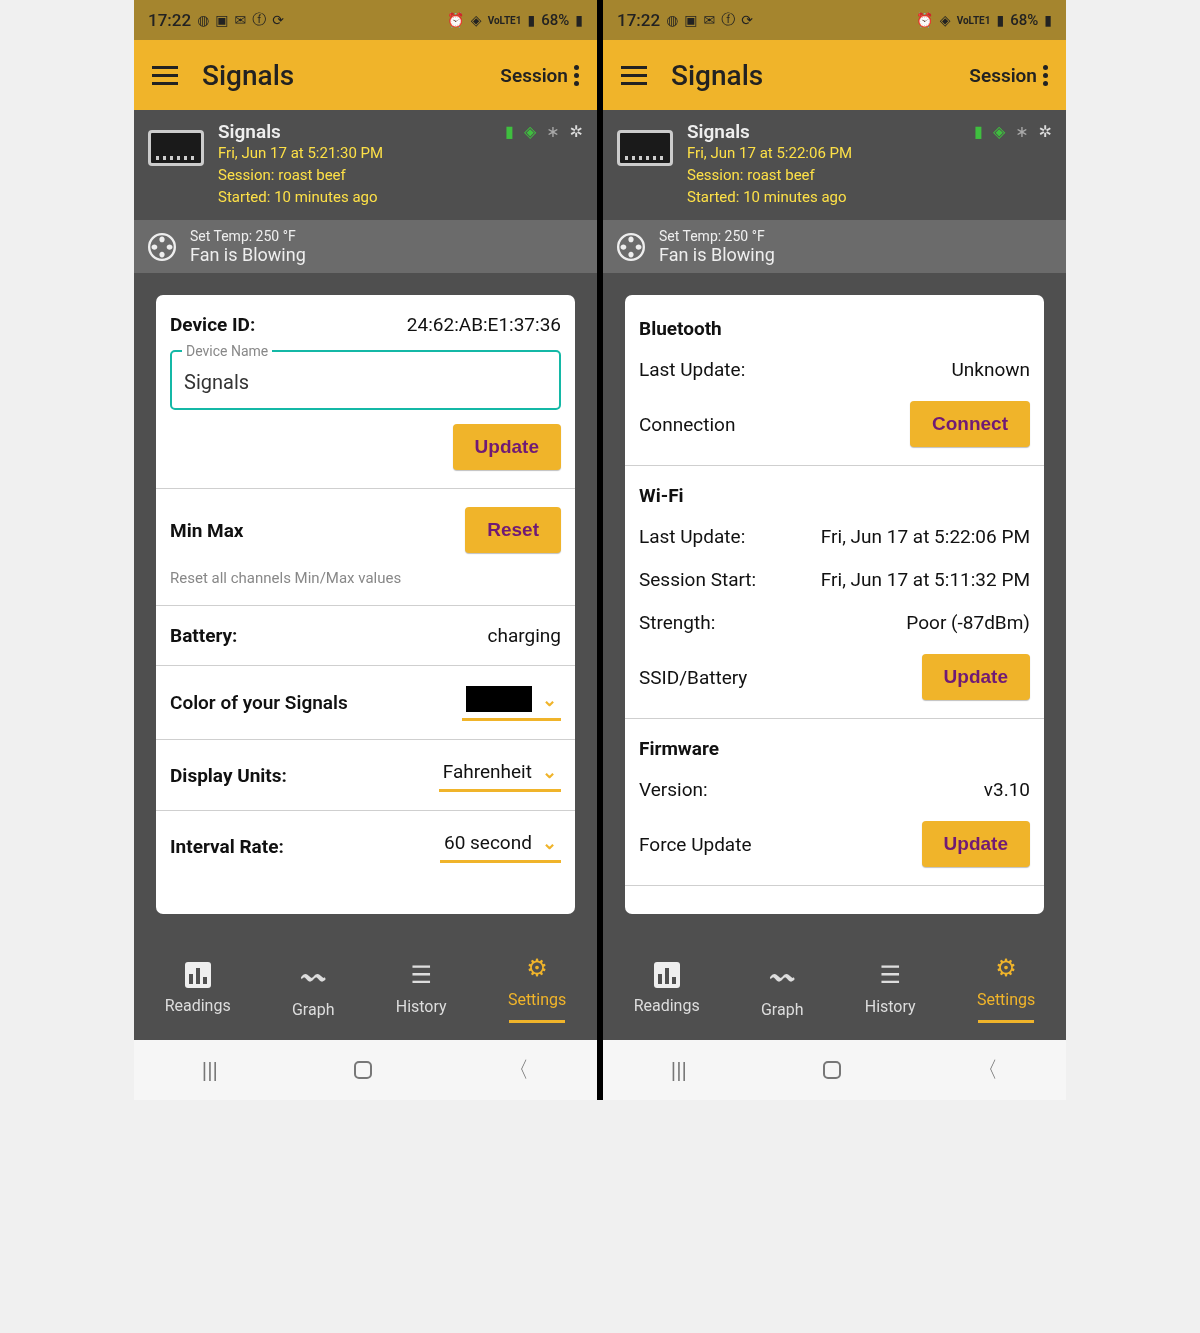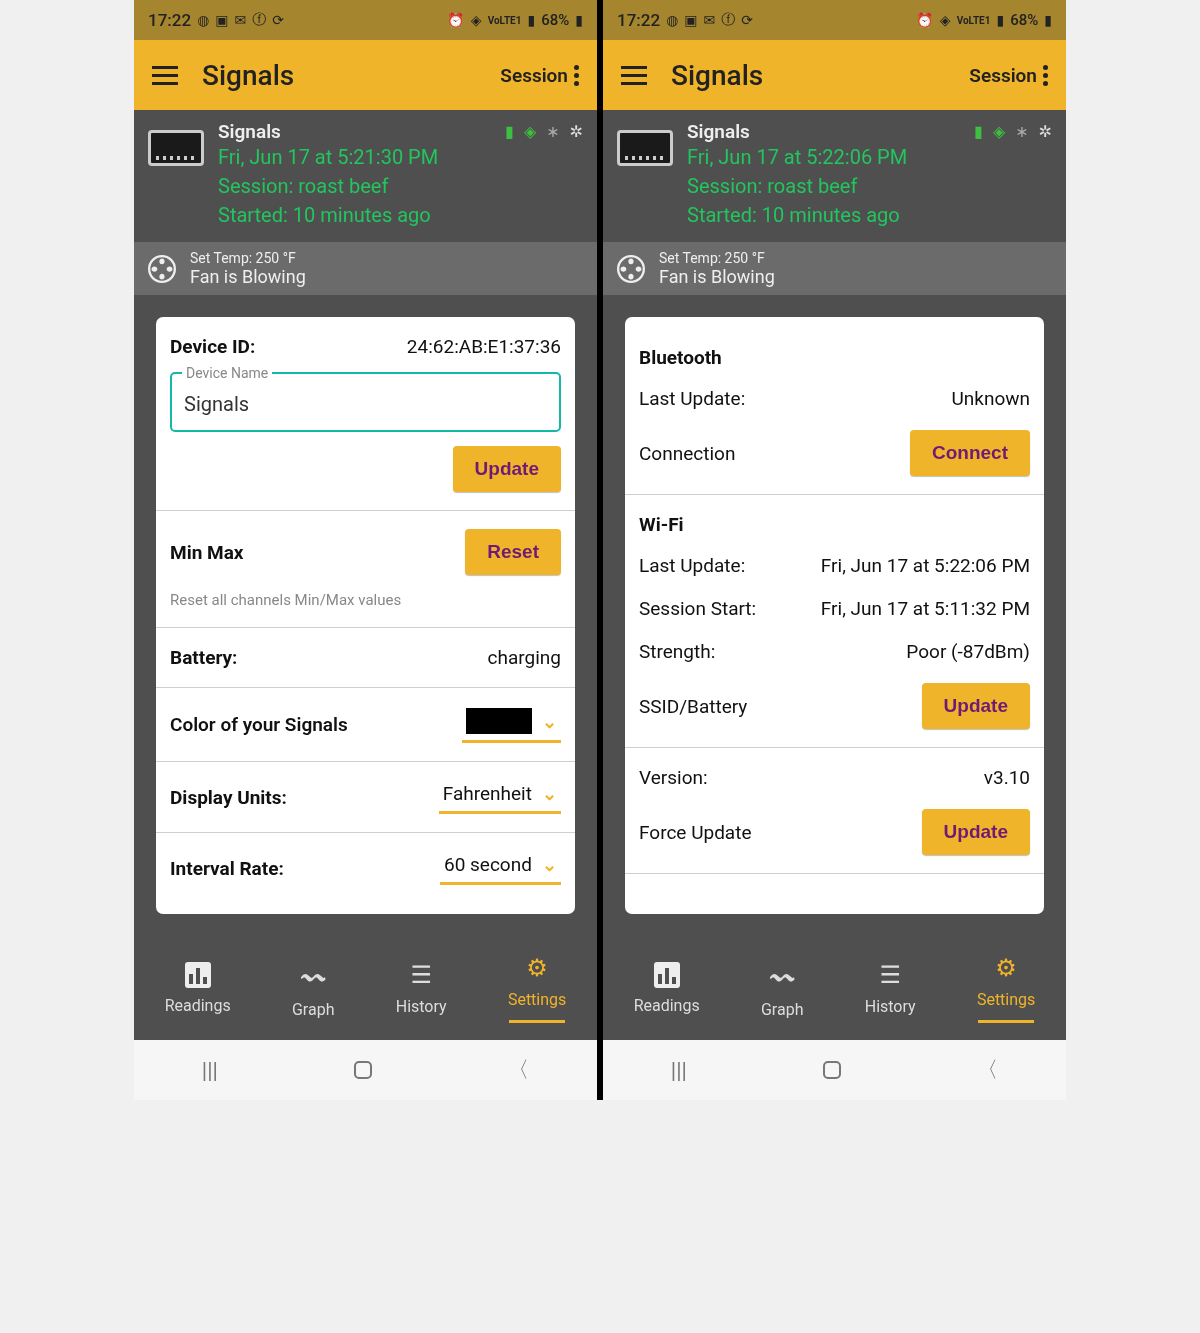--- a/index.html
+++ b/index.html
@@ -90,21 +90,21 @@
     background:repeating-linear-gradient(90deg,#ccc 0 3px,transparent 3px 7px);
   }
   .device-info { flex:1; }
   .device-row1 { display:flex; align-items:center; }
   .dev-name { font-size:19px; font-weight:600; }
   .dev-icons { margin-left:auto; display:flex; gap:10px; align-items:center; font-size:16px; }
   .ic-batt { color:#3fbf3f; }
   .ic-wifi { color:#3fbf3f; }
   .ic-bt { color:#aaa; }
   .ic-fan { color:#ddd; }
-  .dev-line { font-size:20px; color:#22c55e; line-height:1.45; }
+  .dev-line { font-size:15px; color:#fde047; line-height:1.45; }
 
   
   .fanstrip {
     background:#6b6b6b;
     color:#eee;
     padding:8px 14px;
     display:flex;
     gap:14px;
     align-items:center;
   }
@@ -114,21 +114,21 @@
   
   .content {
     flex:1;
     overflow:hidden;
     background:#fff;
     margin:22px;
     border-radius:7px;
     display:flex;
     flex-direction:column;
   }
-  .content.right { padding-top:11px; }
+  .content.right { padding-top:4px; }
   .sect {
     border-bottom:1px solid #cfcfcf;
     padding: 18px 14px;
   }
   .sect.no-border { border-bottom:none; }
   .lab { font-size:19px; font-weight:700; color:#111; }
   .lab.reg { font-weight:600; }
   .val { font-size:19px; color:#111; }
   .row { display:flex; justify-content:space-between; align-items:center; }
   .row + .row { margin-top:20px; }
@@ -460,20 +460,21 @@
         <span class="val">Strength:</span>
         <span class="val">Poor (-87dBm)</span>
       </div>
       <div class="row">
         <span class="val">SSID/Battery</span>
         <button class="btn">Update</button>
       </div>
     </div>
 
     <div class="sect">
+      <div class="lab" style="margin-bottom:18px">Firmware</div>
       <div class="row">
         <span class="val">Version:</span>
         <span class="val">v3.10</span>
       </div>
       <div class="row">
         <span class="val">Force Update</span>
         <button class="btn">Update</button>
       </div>
     </div>
 

